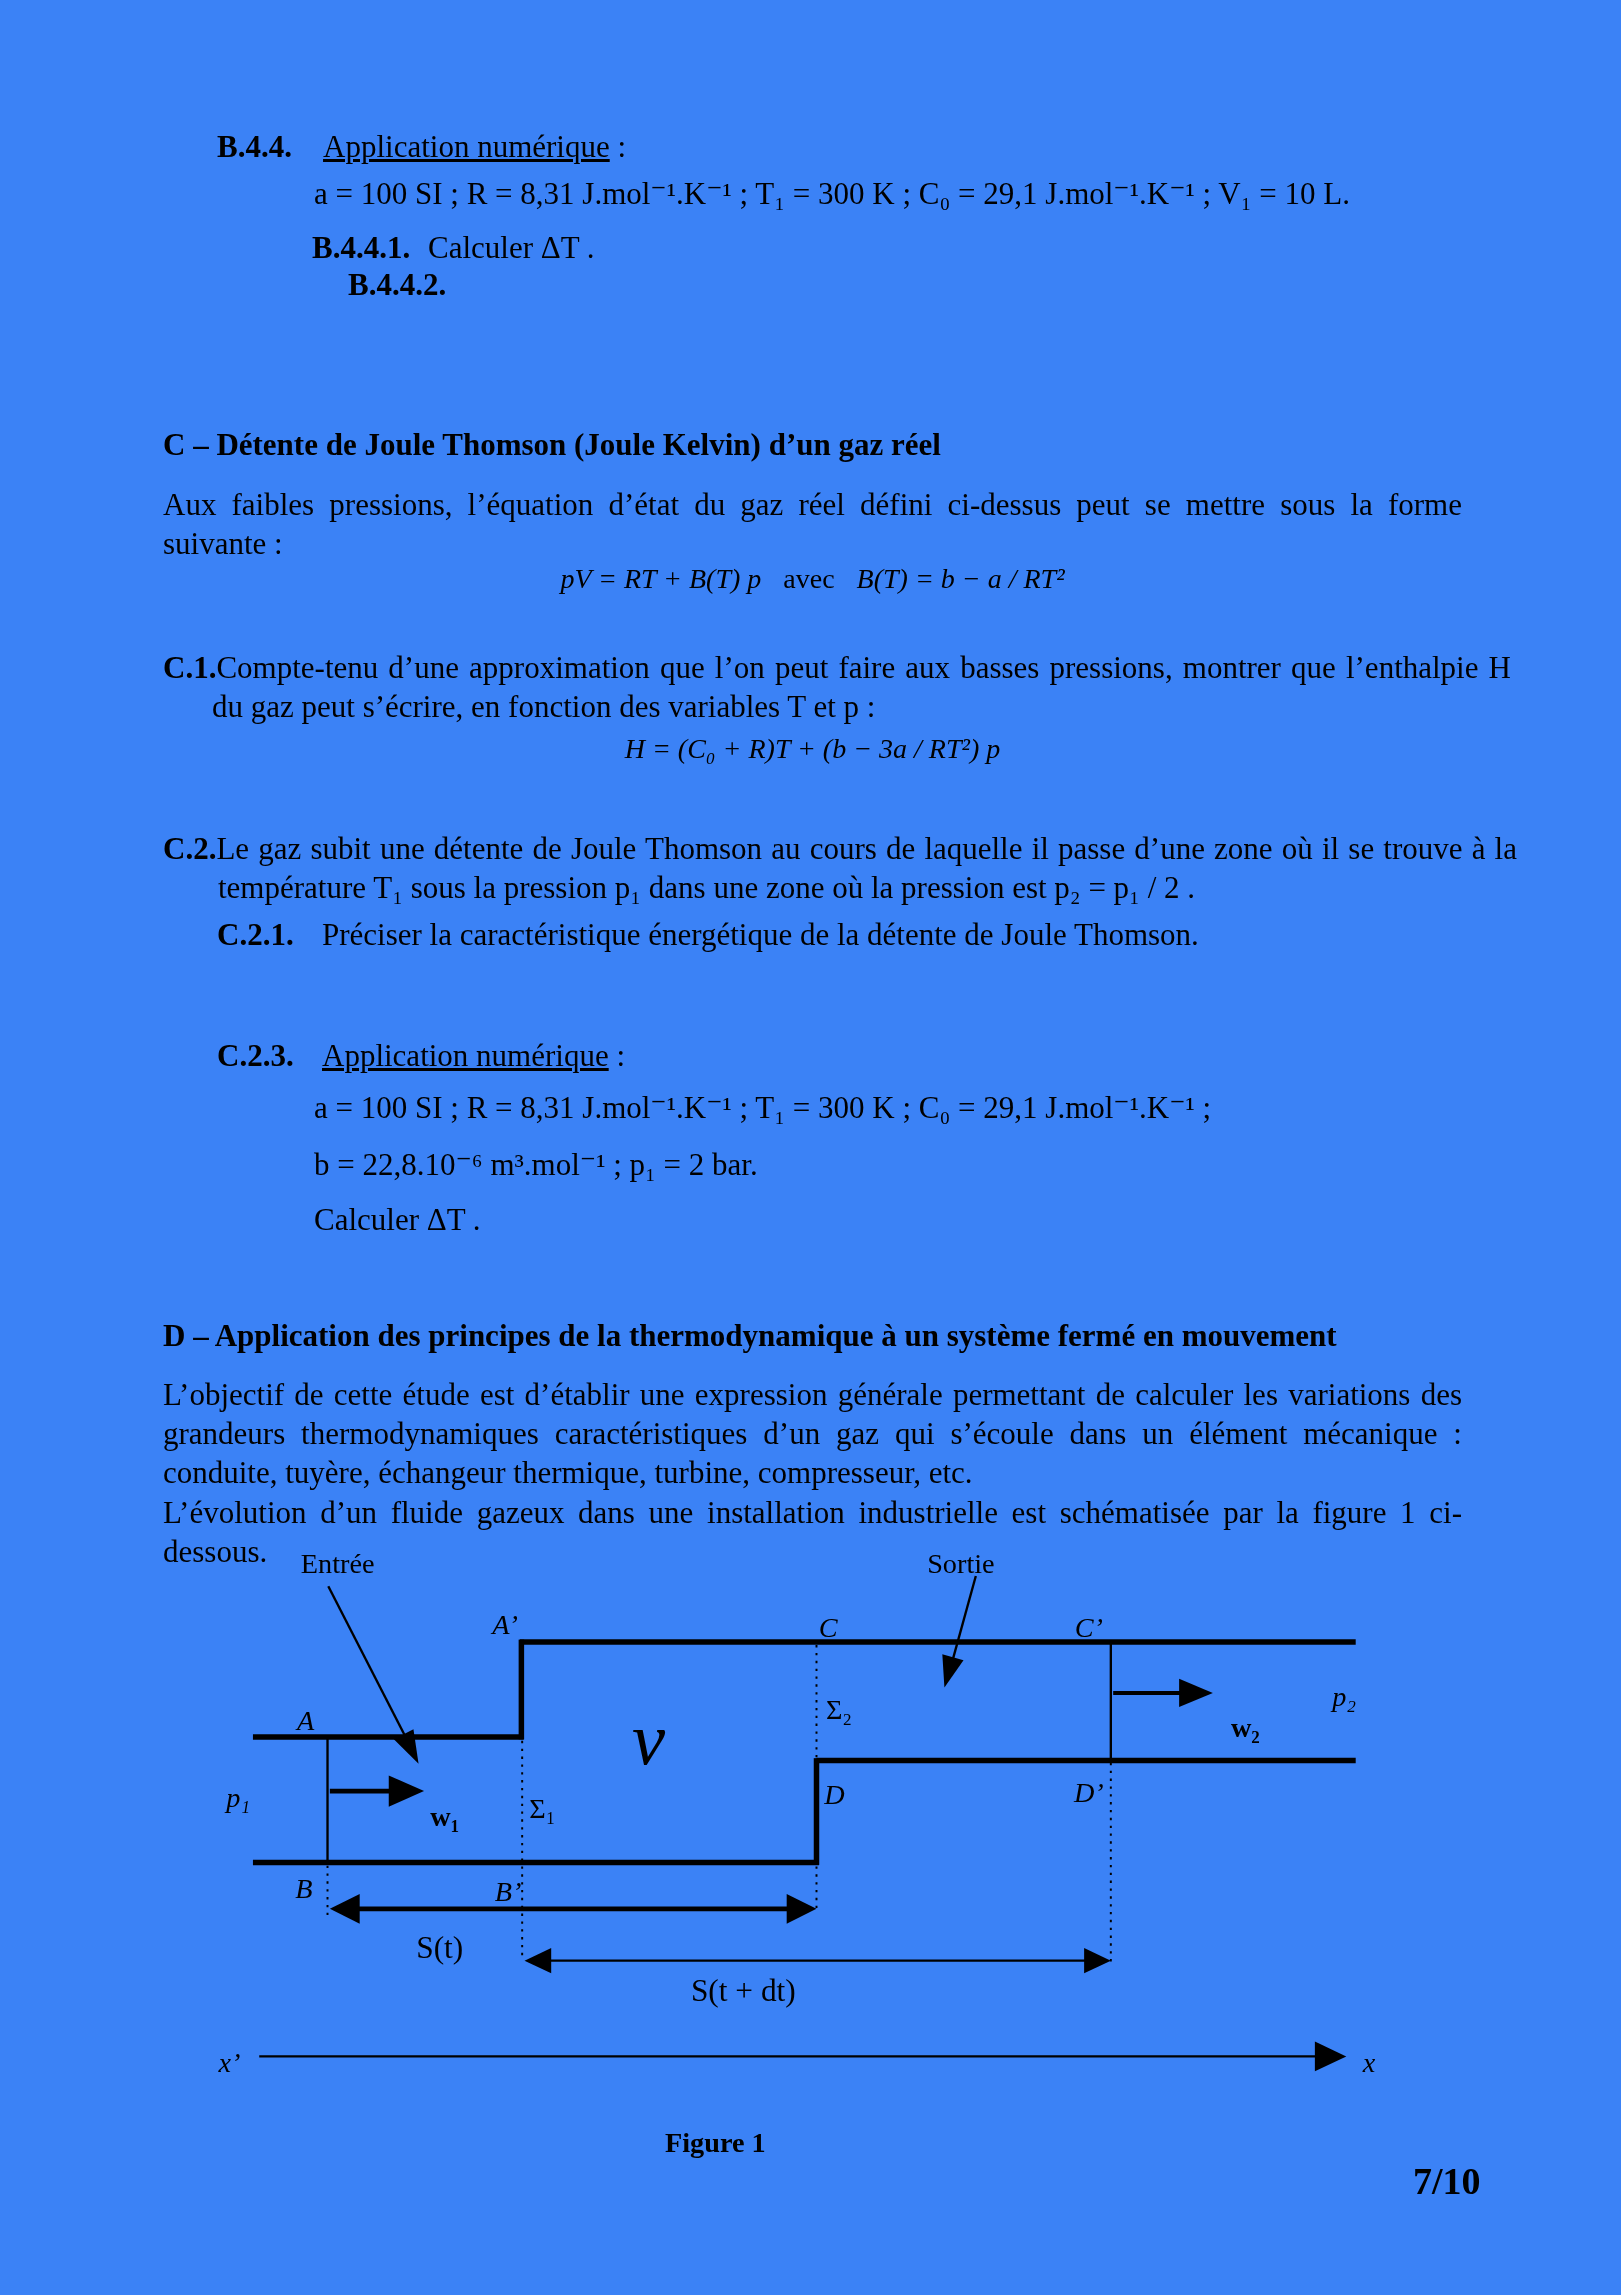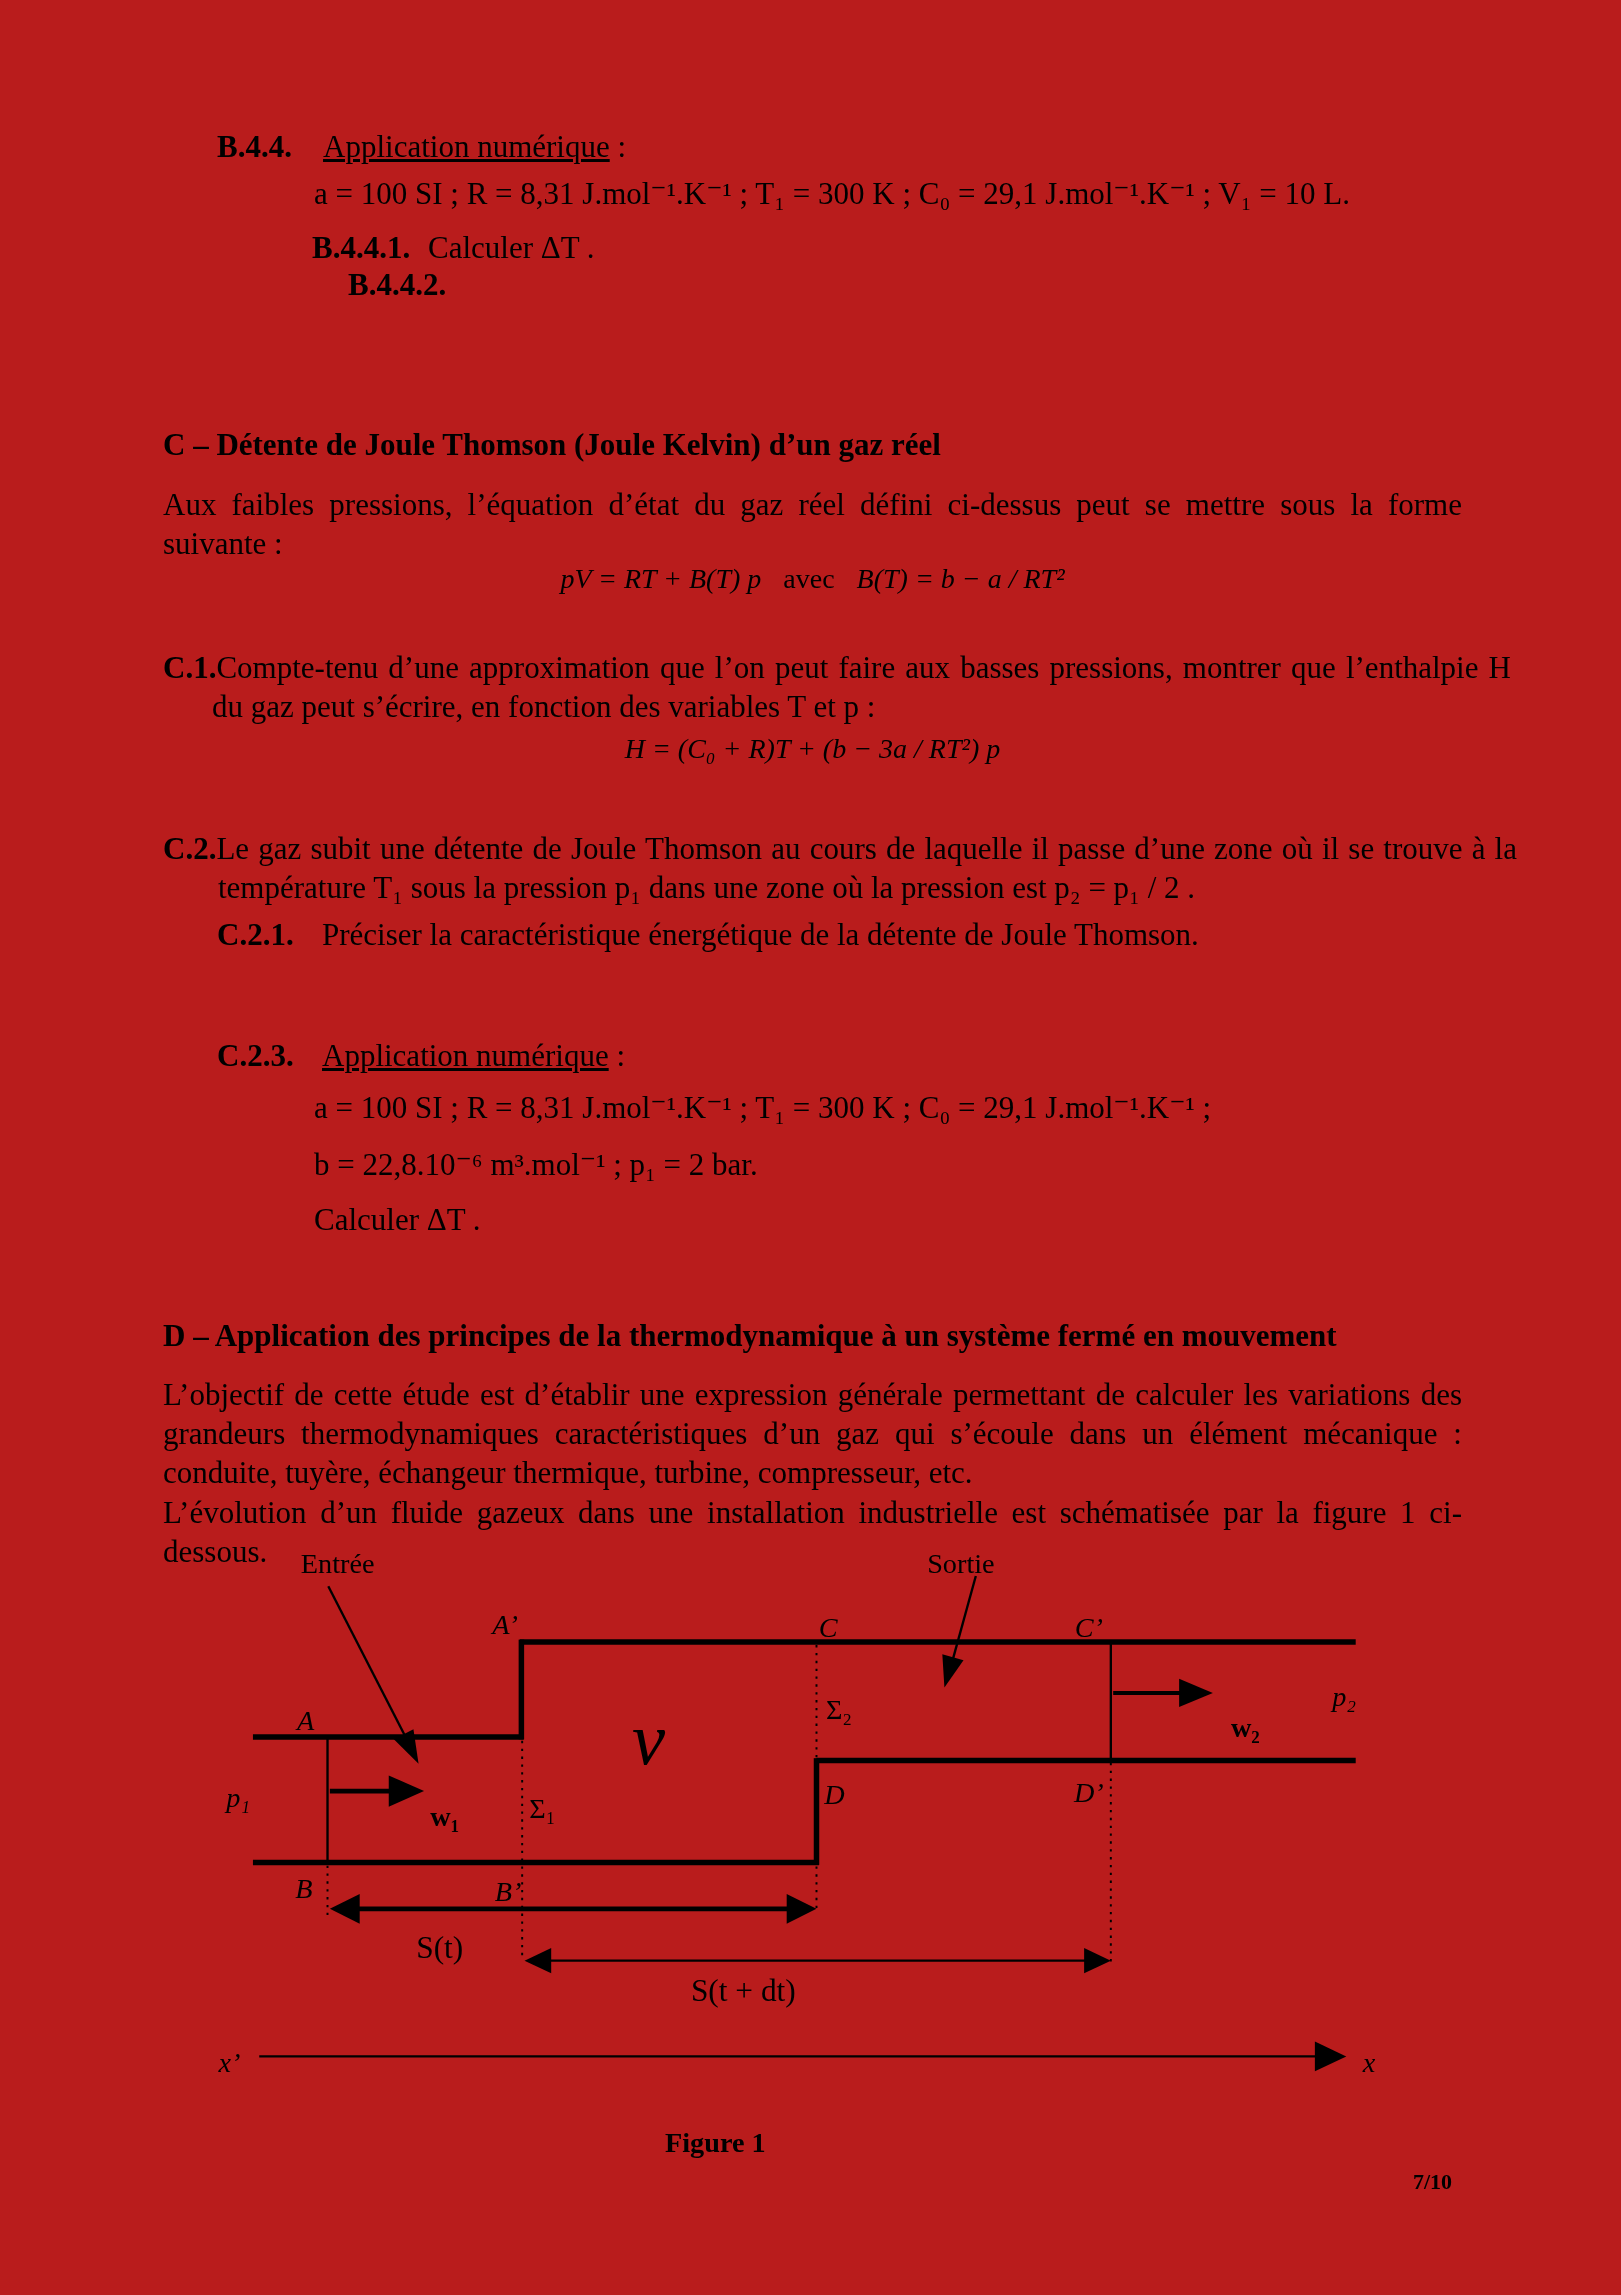--- a/index.html
+++ b/index.html
@@ -1,19 +1,19 @@
 <!DOCTYPE html>
 <html style="font-size:12.6px"><head>
 <meta charset="utf-8">
 <style>
   html,body{margin:0;padding:0;background:#888;}
   .page{
     position:relative;
     width:1622px;height:2295px;
-    background:#b91c1c;
+    background:#3b82f6;
     font-family:"Liberation Serif","DejaVu Serif",serif;
     font-size:31px;line-height:39px;color:#000;
     overflow:hidden;
   }
   .abs{position:absolute;}
   .bold{font-weight:bold;}
   .just{text-align:justify;}
   .u{text-decoration:underline;}
   .row{display:flex;align-items:flex-start;}
   .row .num{flex:0 0 auto;font-weight:bold;}
@@ -140,16 +140,16 @@
     <text x="1697" y="2174" class="svglbl svgit">p₂</text>
     <text x="376" y="2418" class="svglbl svgit">B</text>
     <text x="630" y="2422" class="svglbl svgit">B’</text>
     <text x="530" y="2494" style="font-size:40px;">S(t)</text>
     <text x="880" y="2550" style="font-size:40px;">S(t + dt)</text>
     <text x="278" y="2640" class="svglbl svgit">x’</text>
     <text x="1736" y="2640" class="svglbl svgit">x</text>
     <text x="847" y="2742" class="svgb" style="font-size:36px;">Figure 1</text>
   </svg>
 
-  <div class="abs bold" style="left:1413px;top:2162px;font-size:22px;">7/10</div>
+  <div class="abs bold" style="left:1413px;top:2162px;font-size:38px;">7/10</div>
 
 </div>
 
 
 </body></html>

